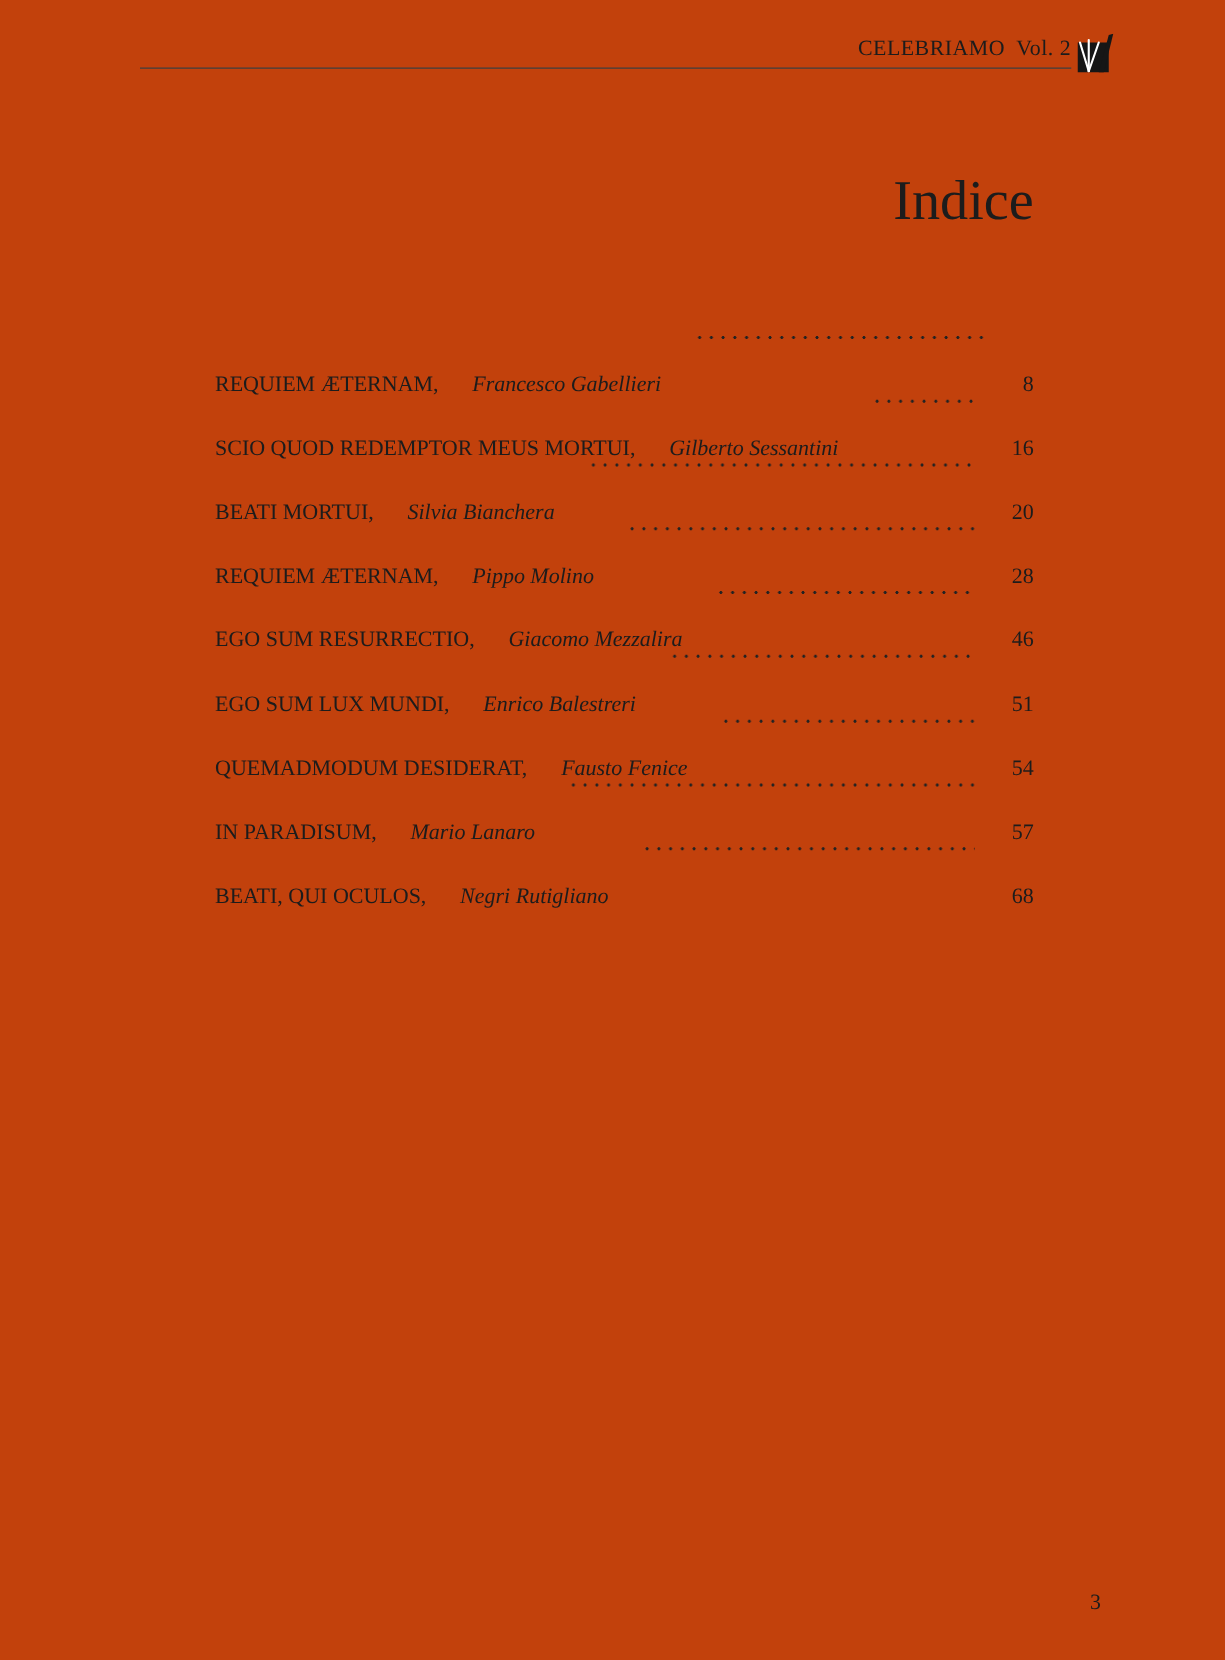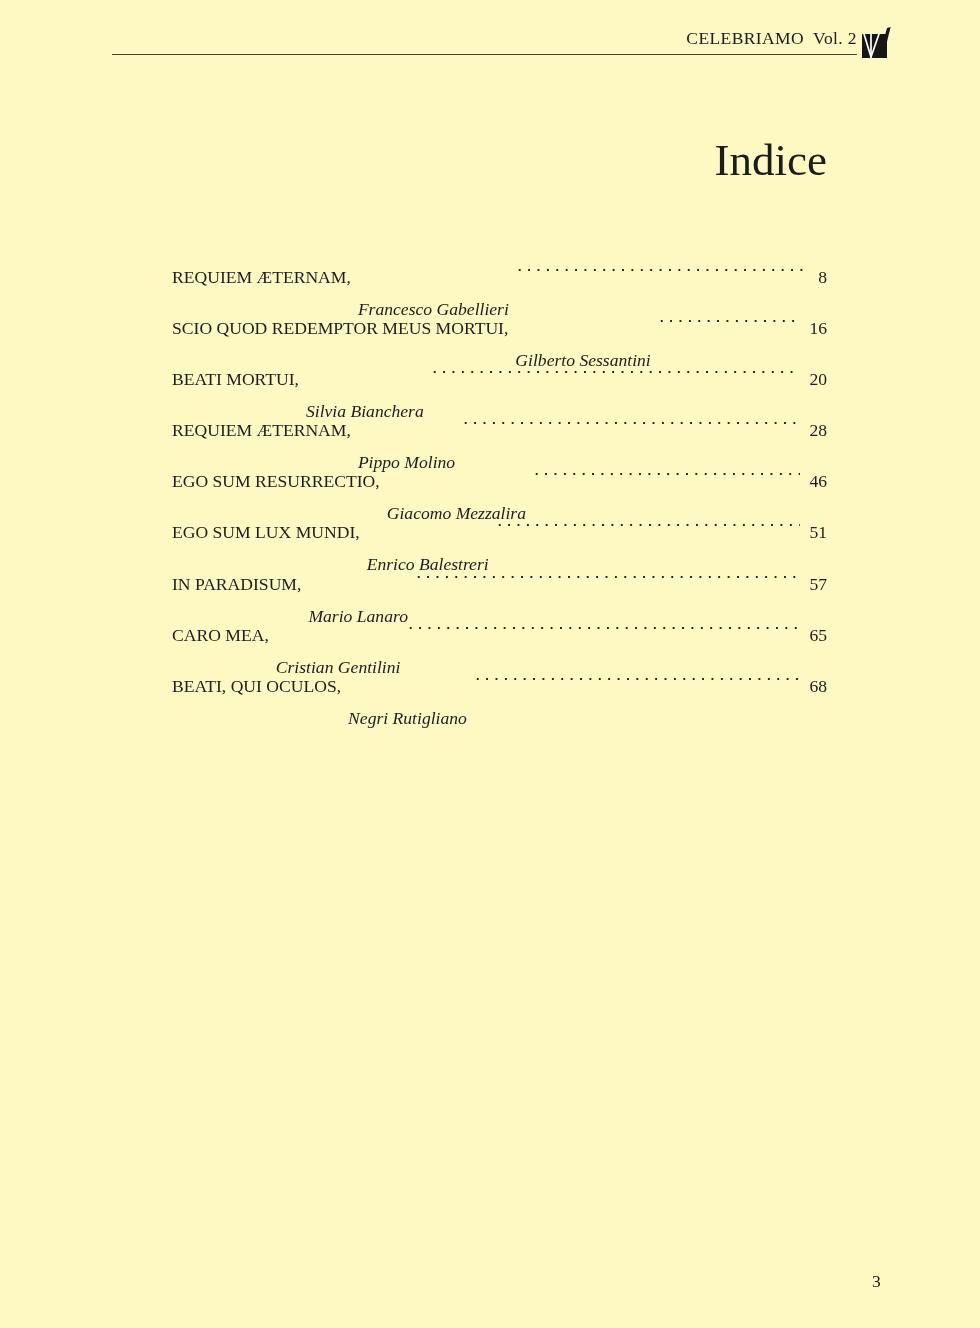--- a/index.html
+++ b/index.html
@@ -1,20 +1,20 @@
 <!DOCTYPE html>
 <html><head>
 <meta charset="utf-8">
 <style>
   html, body { margin: 0; padding: 0; background: #ffffff; }
   .page {
     position: relative;
     width: 980px;
     height: 1328px;
-    background: #fef9c3;
+    background: #c2410c;
     color: #1c1c1c;
     font-family: "Liberation Serif", serif;
     overflow: hidden;
   }
 
   
   .header {
     position: absolute;
     left: 112px;
     top: 28px;
@@ -56,23 +56,24 @@
     position: absolute;
     left: 172px;
     top: 267px;
     width: 655px;
     margin: 0;
     padding: 0;
     list-style: none;
   }
   .toc-row {
     display: flex;
-    align-items: flex-start;
+    align-items: flex-end;
     height: 51.1px;
     font-size: 17.6px;
+    gap: 20px;
   }
   .toc-author {
     font-style: italic;
     margin-left: 7px;
     white-space: pre;
     margin-top: 32px;
   }
   .toc-title { white-space: pre; }
   .leader {
     flex: 1 1 auto;
@@ -154,34 +155,34 @@
         <span class="toc-page">46</span>
       </li>
 
       <li class="toc-row">
         <span class="toc-title">EGO SUM LUX MUNDI,</span>
         <span class="toc-author">Enrico Balestreri</span>
         <span class="leader"></span>
         <span class="toc-page">51</span>
       </li>
 
+      <li class="toc-row">
+        <span class="toc-title">QUEMADMODUM DESIDERAT,</span>
+        <span class="toc-author">Fausto Fenice</span>
+        <span class="leader"></span>
+        <span class="toc-page">54</span>
+      </li>
 
       <li class="toc-row">
         <span class="toc-title">IN PARADISUM,</span>
         <span class="toc-author">Mario Lanaro</span>
         <span class="leader"></span>
         <span class="toc-page">57</span>
       </li>
 
-      <li class="toc-row">
-        <span class="toc-title">CARO MEA,</span>
-        <span class="toc-author">Cristian Gentilini</span>
-        <span class="leader"></span>
-        <span class="toc-page">65</span>
-      </li>
 
       <li class="toc-row">
         <span class="toc-title">BEATI, QUI OCULOS,</span>
         <span class="toc-author">Negri Rutigliano</span>
         <span class="leader"></span>
         <span class="toc-page">68</span>
       </li>
 
   </ul>
 

